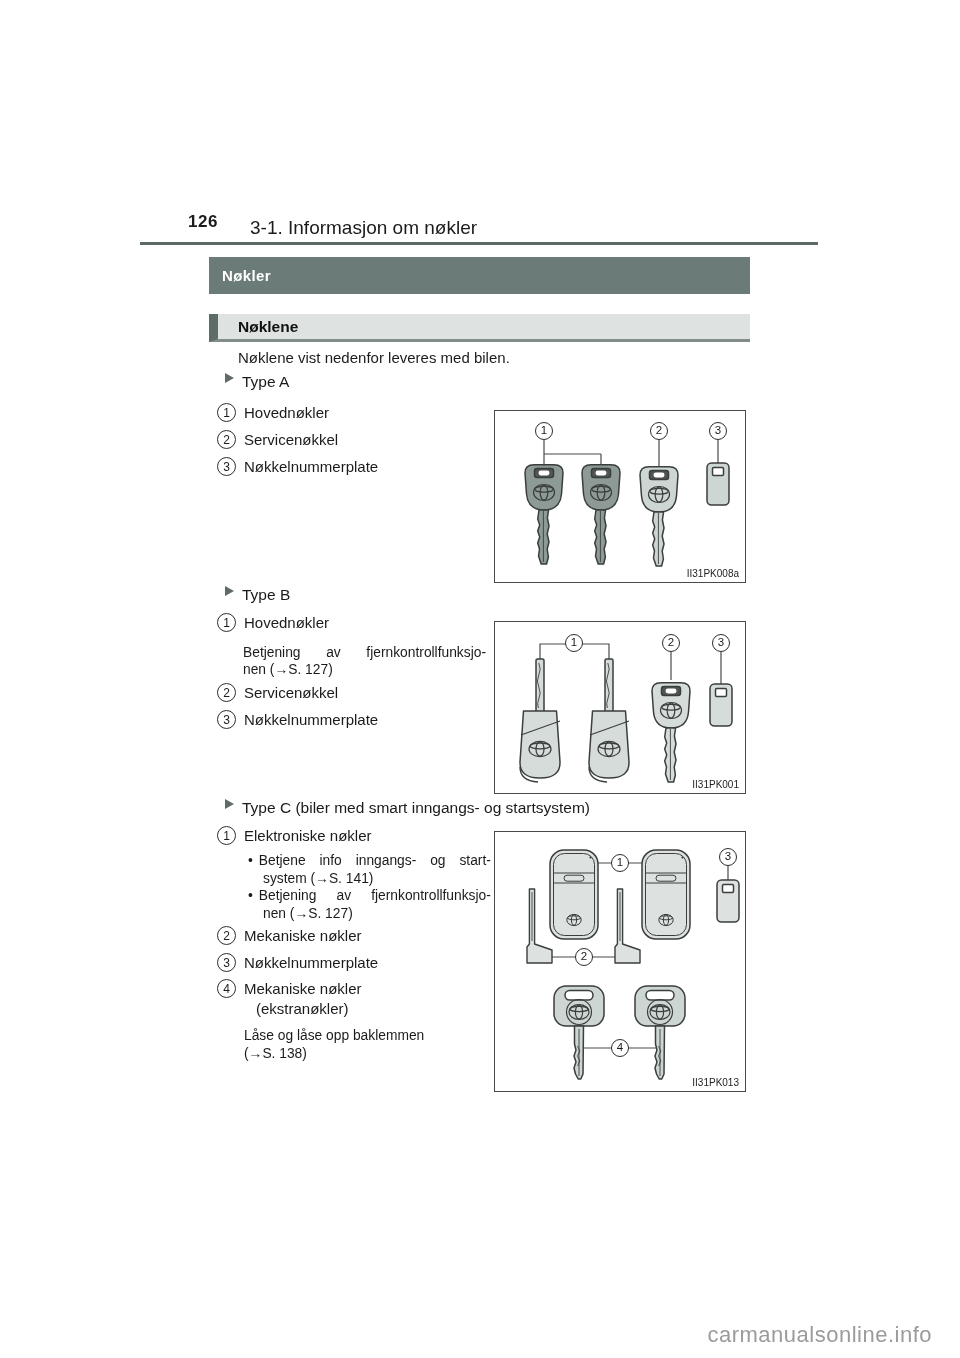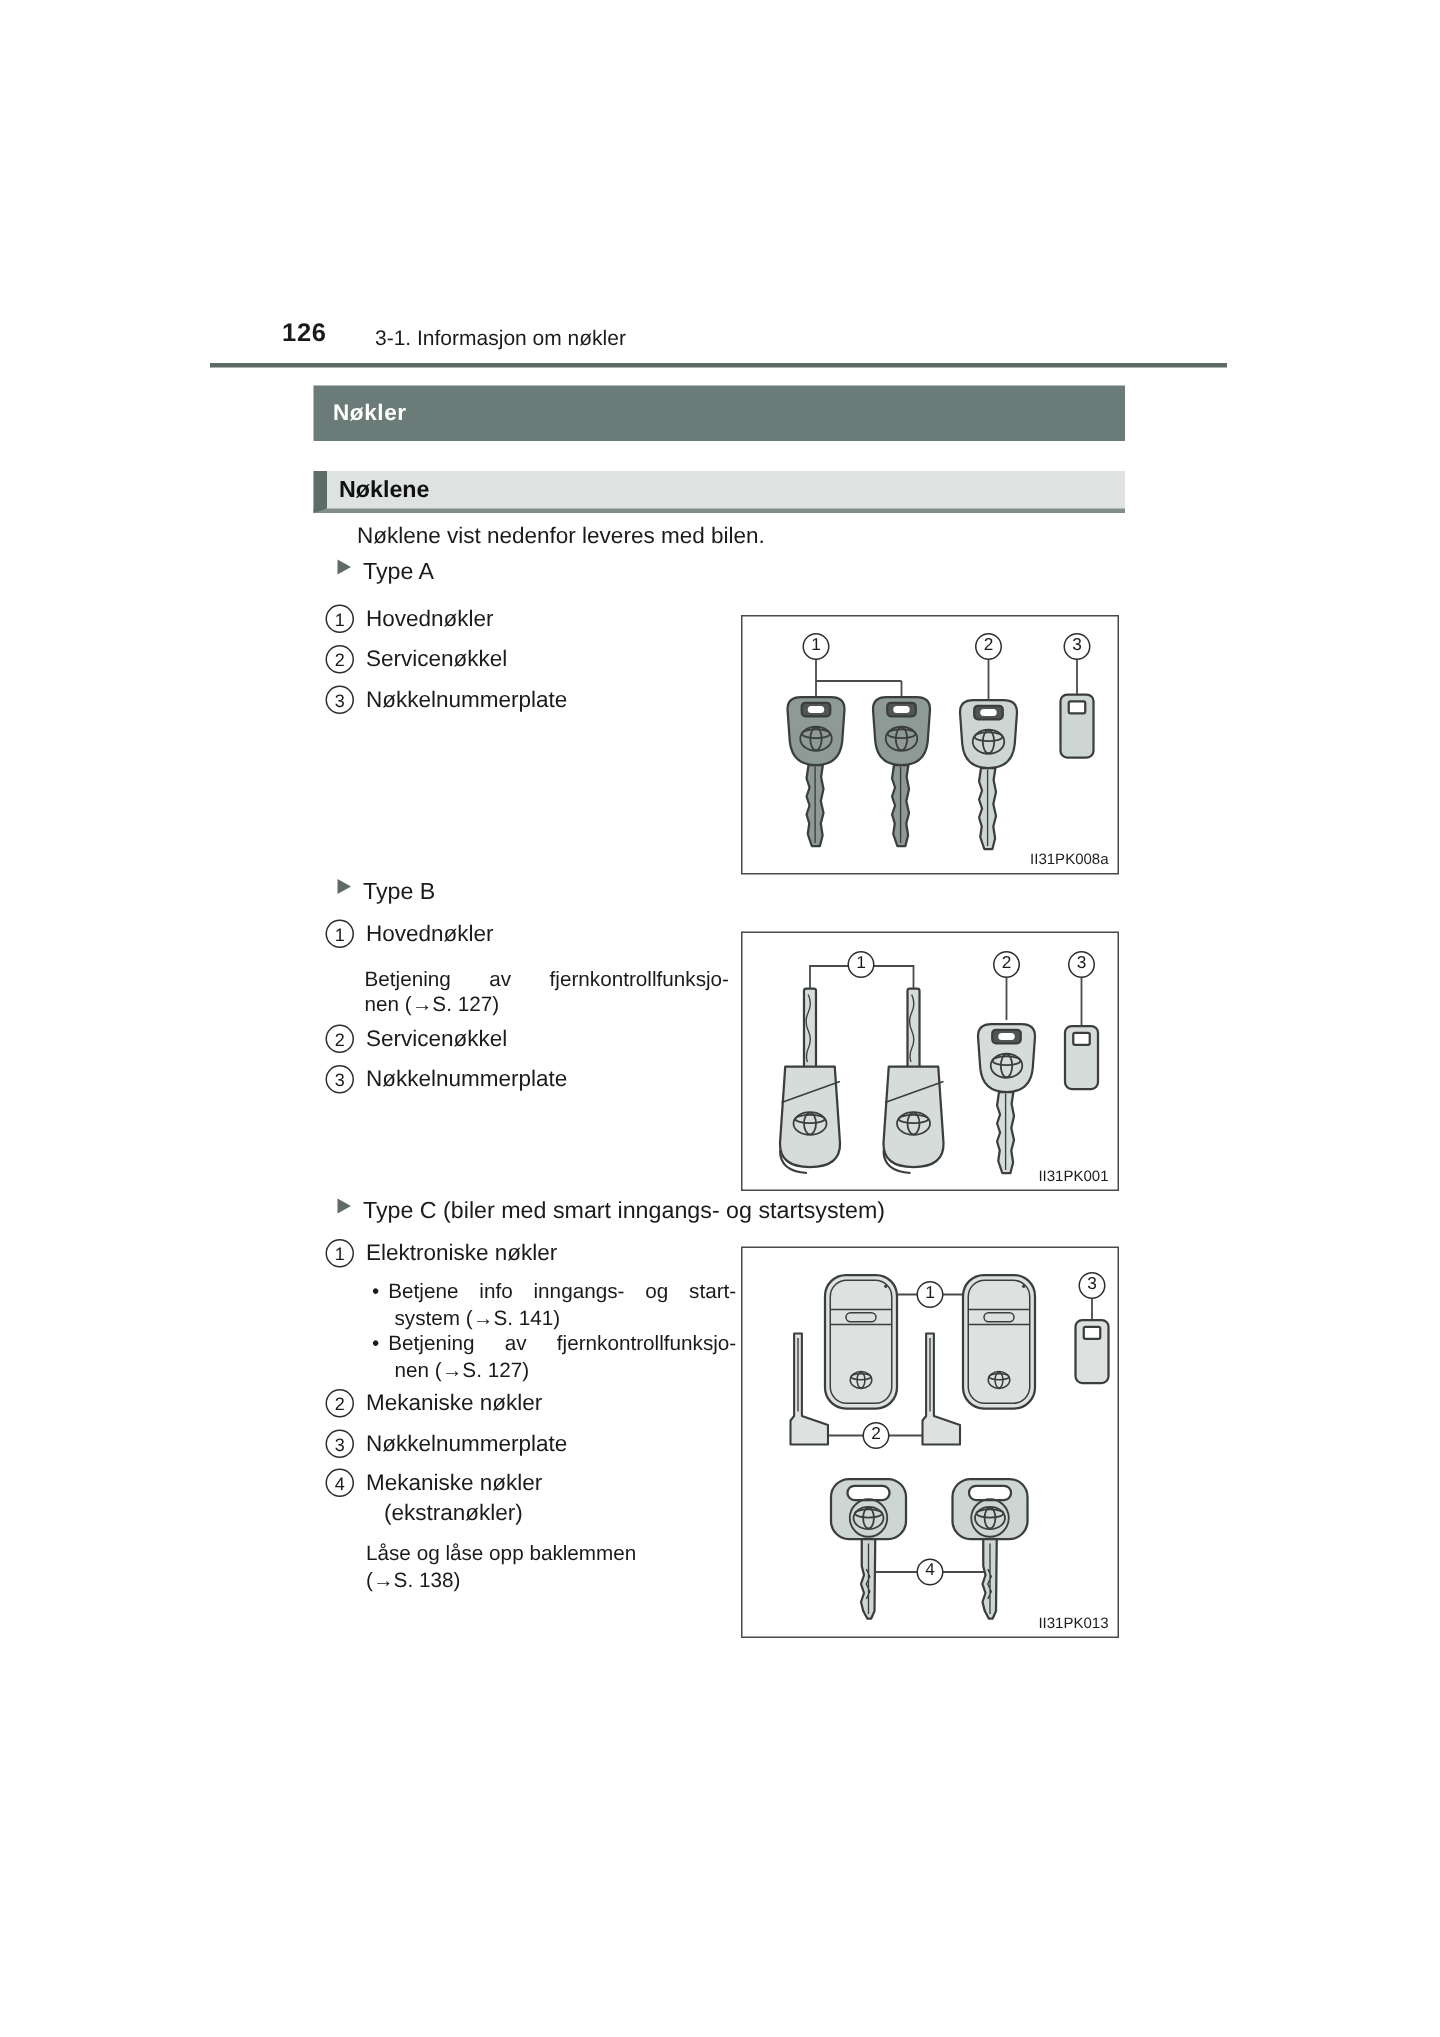--- a/index.html
+++ b/index.html
@@ -6,31 +6,31 @@
   .page {
     position:relative; width:947px; height:1358px; background:#ffffff;
     font-family:"Liberation Sans","DejaVu Sans",sans-serif; color:#1b1b1b;
     overflow:hidden;
     text-decoration:underline;
   }
   .abs { position:absolute; }
 
   
   .page-num { font-size:17px; font-weight:bold; letter-spacing:0.5px; }
-  .sec-header { font-size:14px; }
+  .sec-header { font-size:19px; }
   .header-rule { background:#5d6966; height:2.5px; }
 
   
   .title-bar {
     background:#6a7b78; color:#ffffff; font-size:15px; font-weight:bold;
     line-height:37px; padding-left:13px; letter-spacing:0.4px; box-sizing:border-box;
   }
   .section-bar {
     background:#dee3e1; border-left:9px solid #5d6c69; border-bottom:3px solid #808d8a;
-    font-size:15.5px; font-weight:bold; line-height:25px; padding-left:8px;
+    font-size:15.5px; font-weight:bold; line-height:25px; padding-left:20px;
     box-sizing:border-box; color:#111111;
   }
 
   .body-text { font-size:15px; }
 
   .type-marker { display:flex; align-items:flex-start; gap:8px; font-size:15.5px; }
   .tri {
     width:0; height:0; border-left:9px solid #5e6b68;
     border-top:5.5px solid transparent; border-bottom:5.5px solid transparent;
     flex:0 0 auto;
@@ -253,14 +253,15 @@
       <use href="#gmkey" transform="translate(84,154)" style="color:#ced6d3"></use>
       <use href="#gmkey" transform="translate(165,154)" style="color:#ced6d3"></use>
     </svg>
     <span class="callout" style="left:116px;top:22px">1</span>
     <span class="callout" style="left:80px;top:116px">2</span>
     <span class="callout" style="left:224px;top:16px">3</span>
     <span class="callout" style="left:116px;top:207px">4</span>
     <span class="fig-code">II31PK013</span>
   </div>
 
+  <div class="abs watermark" style="right:15px;top:1322px">carmanualsonline.info</div>
 
 </div>
 
 </body></html>

